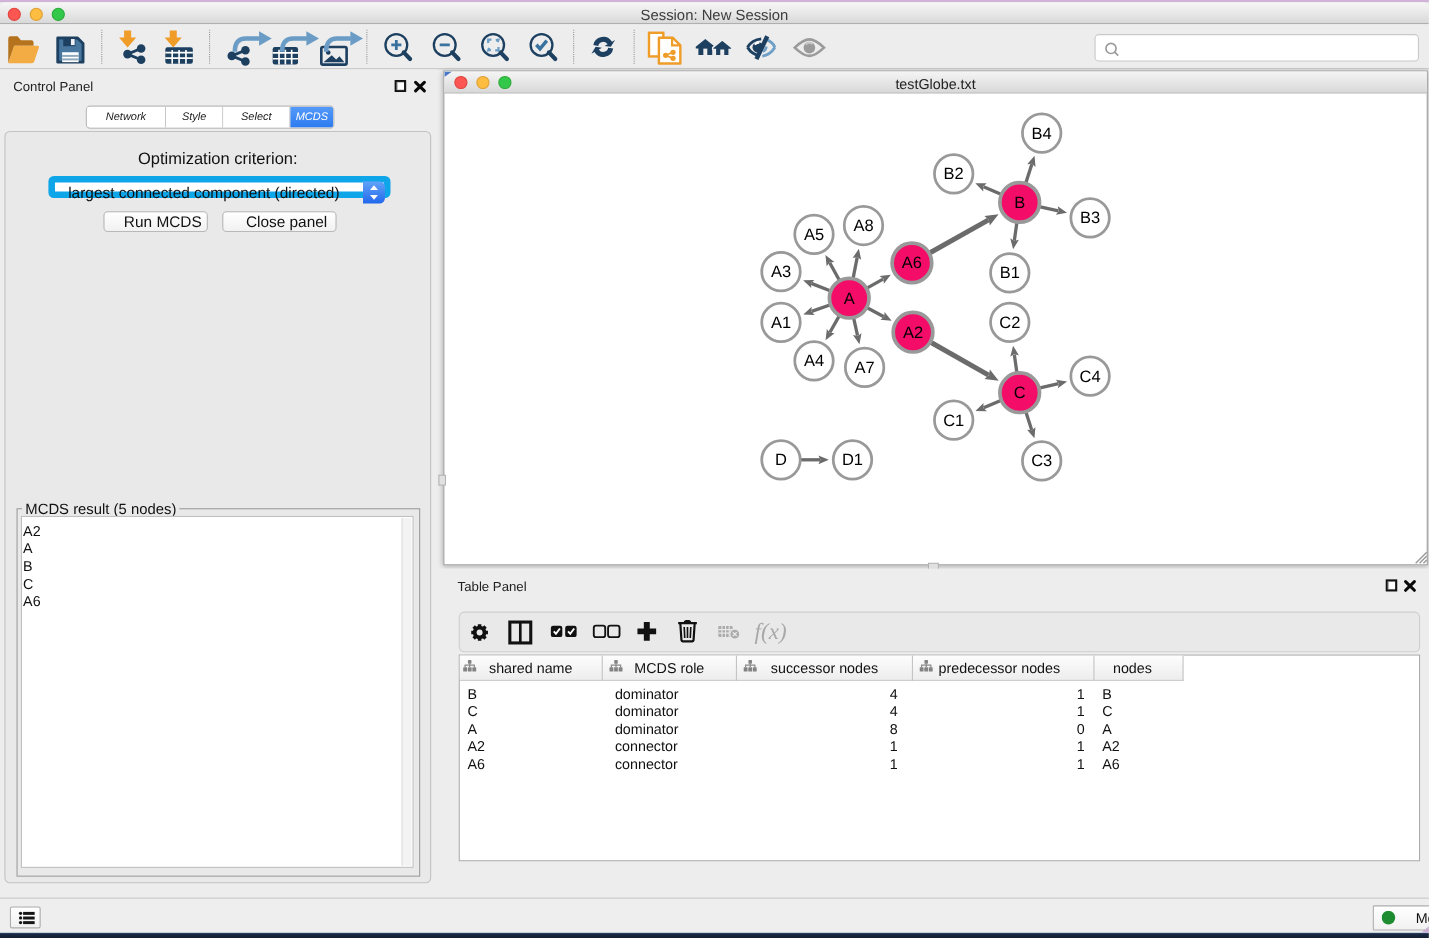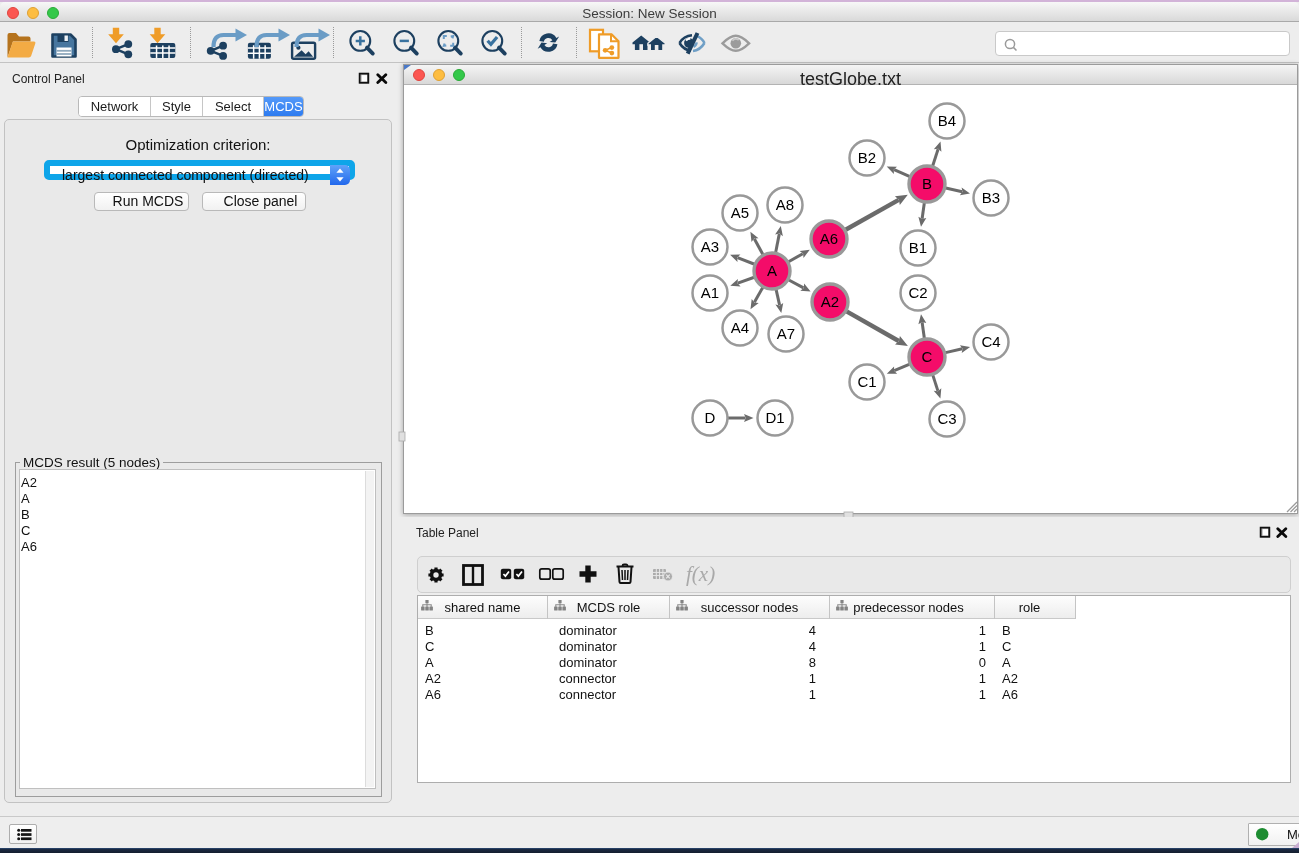--- a/index.html
+++ b/index.html
@@ -13,37 +13,37 @@
 .t2 { background:#fdbd41; border:0.5px solid #dfa033; }
 .t3 { background:#34c84a; border:0.5px solid #2aab38; }
 #titlebar .t1 { left:7px; } #titlebar .t2 { left:27px; } #titlebar .t3 { left:47px; }
 #titleText { left:0; top:4px; width:1299px; text-align:center; font-size:13.5px; color:#3c3c3c; }
 #toolbar { left:0; top:23px; width:1299px; height:40px; background:#ededed; border-bottom:1px solid #c3c3c3; }
 .tsep { position:absolute; top:4px; height:31px; width:0; border-left:1px dotted #9a9a9a; }
 #searchbox { position:absolute; left:995px; top:8px; width:295px; height:25px; background:#fff; border:1px solid #c9c9c9; border-radius:4px; }
 .dockTitle { font-size:12px; color:#222; }
 #cp { left:0; top:63px; width:397px; height:754px; background:#ededed; }
 #cpTabs { position:absolute; left:78px; top:33px; height:21px; display:flex; border:1px solid #b9b9b9; border-radius:4px; overflow:hidden; background:#fff; }
-.seg { font-size:13px; color:#1a1a1a; line-height:19px; border-right:1px solid #c6c6c6; background:#fff; text-align:center; }
+.seg { font-size:10px; color:#1a1a1a; line-height:19px; border-right:1px solid #c6c6c6; background:#fff; text-align:center;font-style:italic; }
 .seg:last-child { border-right:none; }
 .sel { background:linear-gradient(#559af9,#2d7bf0); color:#fff !important; }
 #cpBox { position:absolute; left:4px; top:56px; width:388px; height:684px; background:#e9e9e9; border:1px solid #c2c2c2; border-radius:5px; }
 #optLabel { position:absolute; left:0; top:16px; width:100%; text-align:center; font-size:15px; color:#111; }
 #combo { position:absolute; left:39px; top:40px; width:311px; height:20px; background:#fff; border:6px solid #0ea5e9; border-radius:5px; font-size:14px; color:#111; line-height:18px; padding-left:12px; }
 #comboBtn { position:absolute; right:-1px; top:-1px; width:20px; height:20px; border-radius:0 5px 5px 0; background:linear-gradient(#61a3f9,#2268ec); }
 .btn { position:absolute; height:19px; background:linear-gradient(#ffffff,#f1f1f1); border:1px solid #b9b9b9; border-radius:4px; font-size:14px; color:#111; text-align:center; line-height:17px;padding-left:13px; }
 #fs { position:absolute; left:10px; top:342px; width:367px; height:335px; border:1px solid #9d9d9d; }
 #fsLegend { position:absolute; left:4px; top:-8px; background:#e9e9e9; padding:0 3px; font-size:13.5px; color:#111; }
 #fsList { position:absolute; left:3px; top:6px; width:357px; bottom:7px; background:#fff; border:1px solid #bfbfbf; font-size:13px; color:#111; }
 #fsScroll { position:absolute; right:1px; top:1px; width:9px; bottom:1px; background:#f3f3f3; border-left:1px solid #dcdcdc; }
 #fsList .li { padding-left:1px; height:16px; line-height:16px; }
 #nw { left:403px; top:64px; width:895px; height:450px; background:#fff; border:1px solid #9b9b9b; box-shadow:0 1px 5px rgba(0,0,0,0.3); }
 #nwTitle { position:absolute; left:0; top:0; width:100%; height:20px; background:linear-gradient(#f5f5f5,#d8d8d8); border-bottom:1px solid #b3b3b3; }
 #nwTitle .t1 { left:9px; top:4px; } #nwTitle .t2 { left:29px; top:4px; } #nwTitle .t3 { left:49px; top:4px; }
-#nwText { position:absolute; left:0; top:4px; width:100%; text-align:center; font-size:18px; color:#222; }
+#nwText { position:absolute; left:0; top:4px; width:100%; text-align:center; font-size:13px; color:#222; }
 #tp { left:397px; top:517px; width:902px; height:300px; background:#ededed; }
 #tpToolbar { position:absolute; left:20px; top:39px; width:874px; height:37px; background:#e9e9e9; border:1px solid #cfcfcf; border-radius:5px; }
 #tbl { position:absolute; left:20px; top:78px; width:874px; height:188px; background:#fff; border:1px solid #adadad; font-size:13px; color:#111; }
 #tblHead { position:absolute; left:0; top:0; width:658px; height:23px; background:linear-gradient(#fdfdfd,#ededed); border-bottom:1px solid #c9c9c9; }
 #tblHead .hcell { position:absolute; top:0; height:23px; border-right:1px solid #c4c4c4; text-align:center; line-height:23px; font-size:13px; }
 #tpTabs { position:absolute; left:275px; top:273px; height:21px; display:flex; border:1px solid #b9b9b9; border-radius:4px; overflow:hidden; background:#fff; }
 #status { left:0; top:816px; width:1299px; height:32px; background:#eeeeee; border-top:1px solid #c9c9c9; }
 #deskBot { left:0; top:848px; width:1299px; height:5px; background:linear-gradient(#2e4d78 0,#1a2840 1.5px,#141e2e 100%); }
 .row { position:absolute; height:16px; line-height:16px; }
 </style>
@@ -446,21 +446,21 @@
           <g transform="translate(9,6.7)">
             <g fill="#838383">
               <path d="M0,-2.5 V-1.2 M-4.2,1 V-1 H4.2 V1 M0,-1.2 V1" stroke="#8a8a8a" stroke-width="1.1" fill="none"></path>
               <rect x="-1.6" y="-5.6" width="3.2" height="3.2" rx="0.5"></rect>
               <rect x="-5.9" y="0.8" width="3.5" height="3.9" rx="0.5"></rect>
               <rect x="-1.75" y="0.8" width="3.5" height="3.9" rx="0.5"></rect>
               <rect x="2.4" y="0.8" width="3.5" height="3.9" rx="0.5"></rect>
             </g>
           </g>
         </svg>
-        <div class="hcell" style="left:577px;width:81px;padding-right:11px">role</div>
+        <div class="hcell" style="left:577px;width:81px;padding-right:11px">nodes</div>
       </div>
     <div class="row" style="left:7px;top:27px">B</div>
       <div class="row" style="left:141px;top:27px">dominator</div>
       <div class="row" style="left:298px;top:27px;width:100px;text-align:right">4</div>
       <div class="row" style="left:468px;top:27px;width:100px;text-align:right">1</div>
       <div class="row" style="left:584px;top:27px">B</div>
       <div class="row" style="left:7px;top:43px">C</div>
       <div class="row" style="left:141px;top:43px">dominator</div>
       <div class="row" style="left:298px;top:43px;width:100px;text-align:right">4</div>
       <div class="row" style="left:468px;top:43px;width:100px;text-align:right">1</div>

